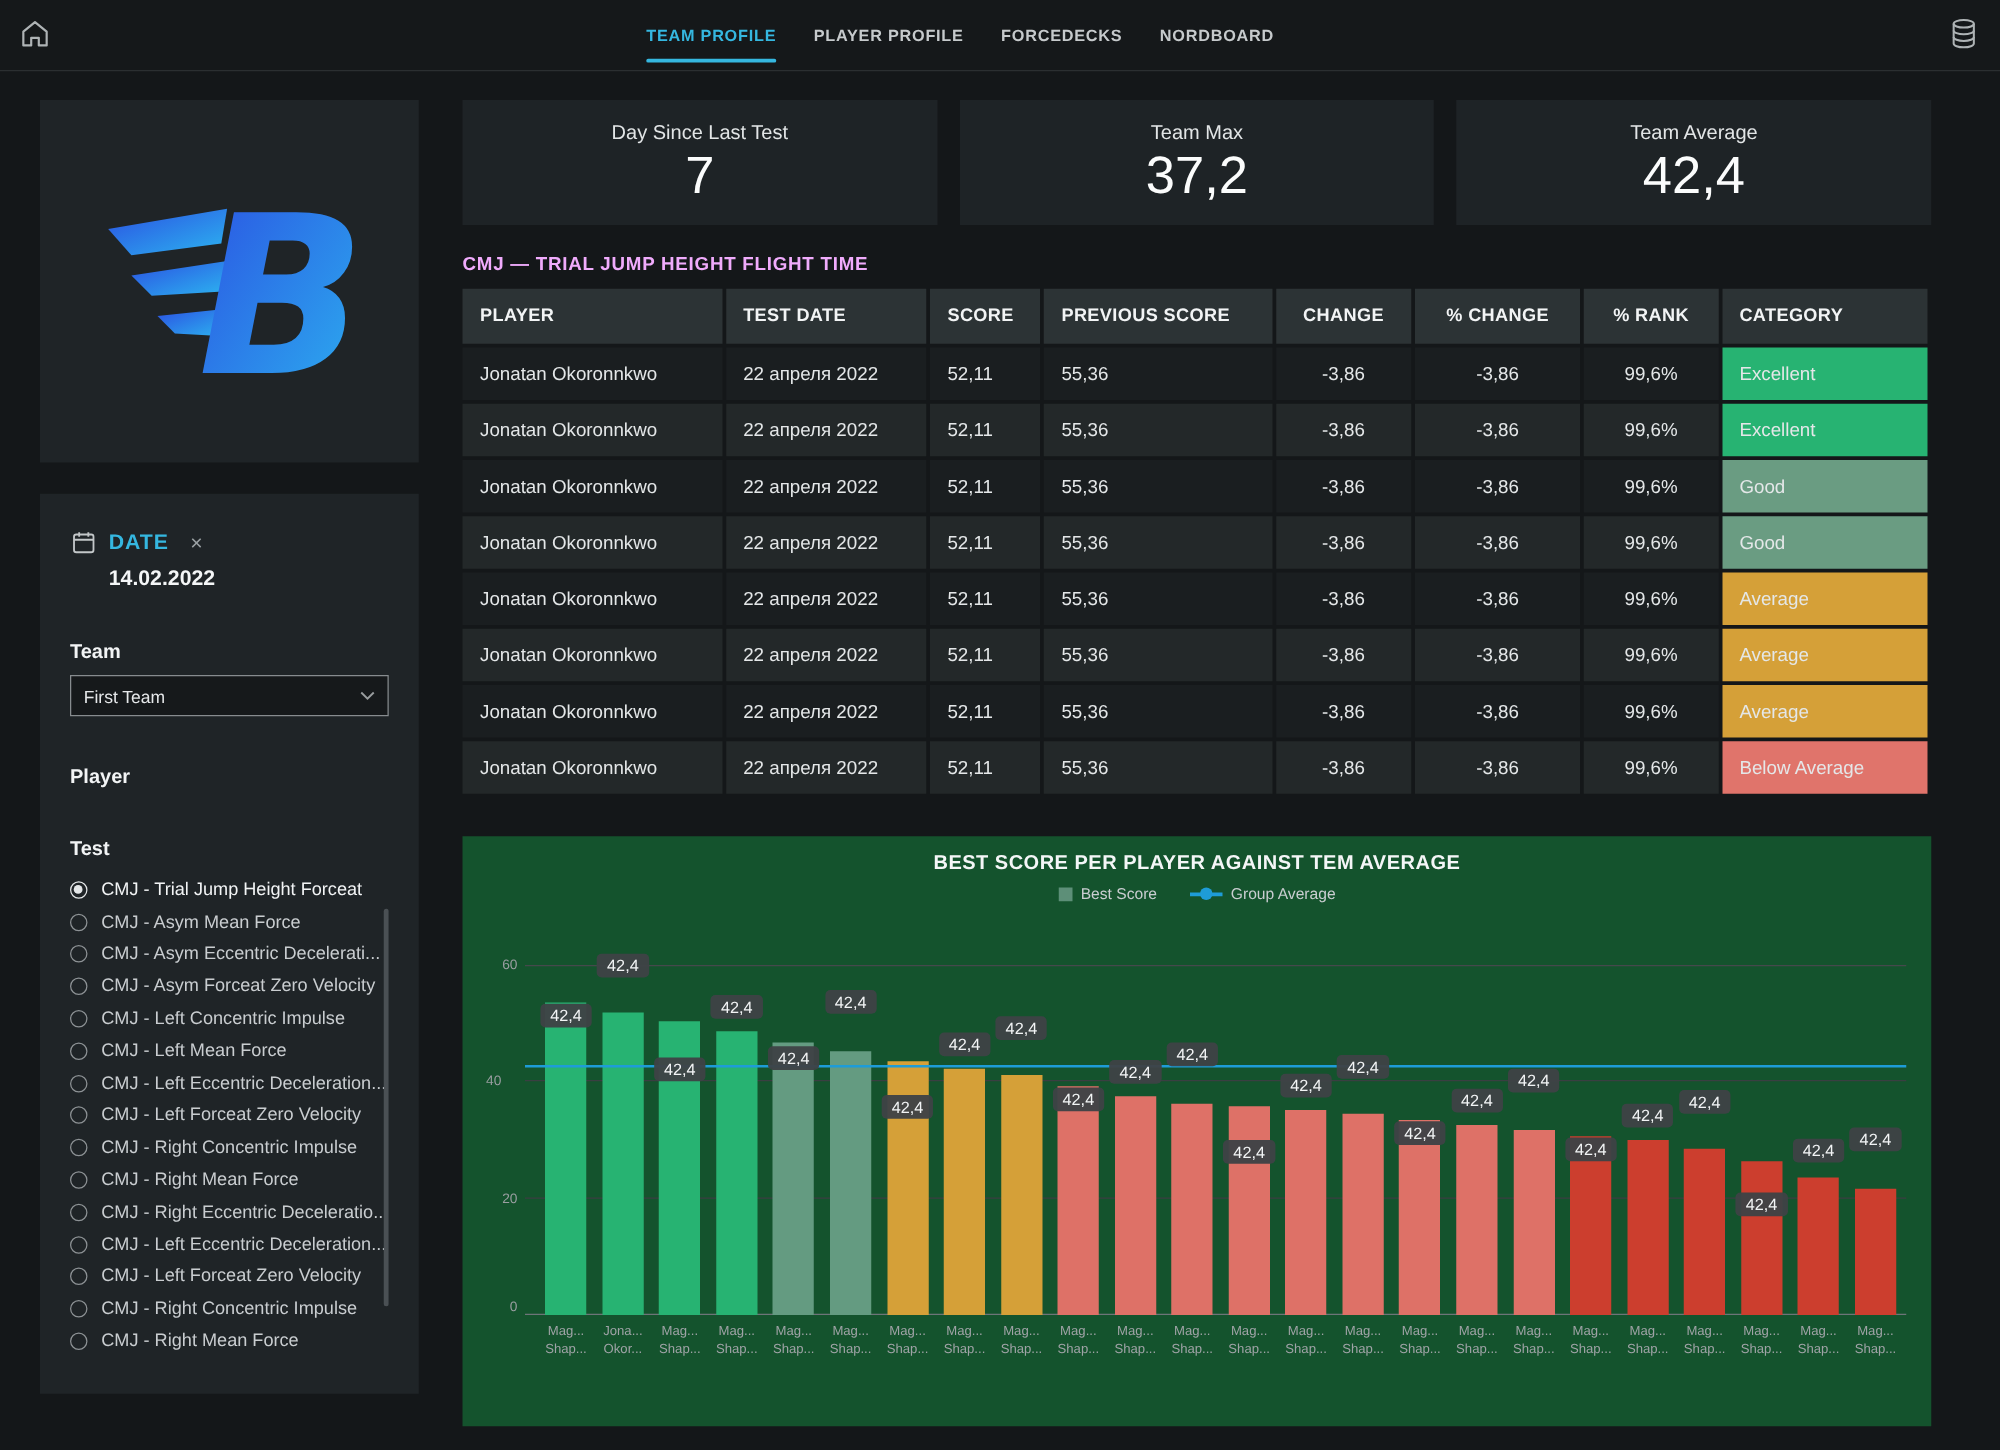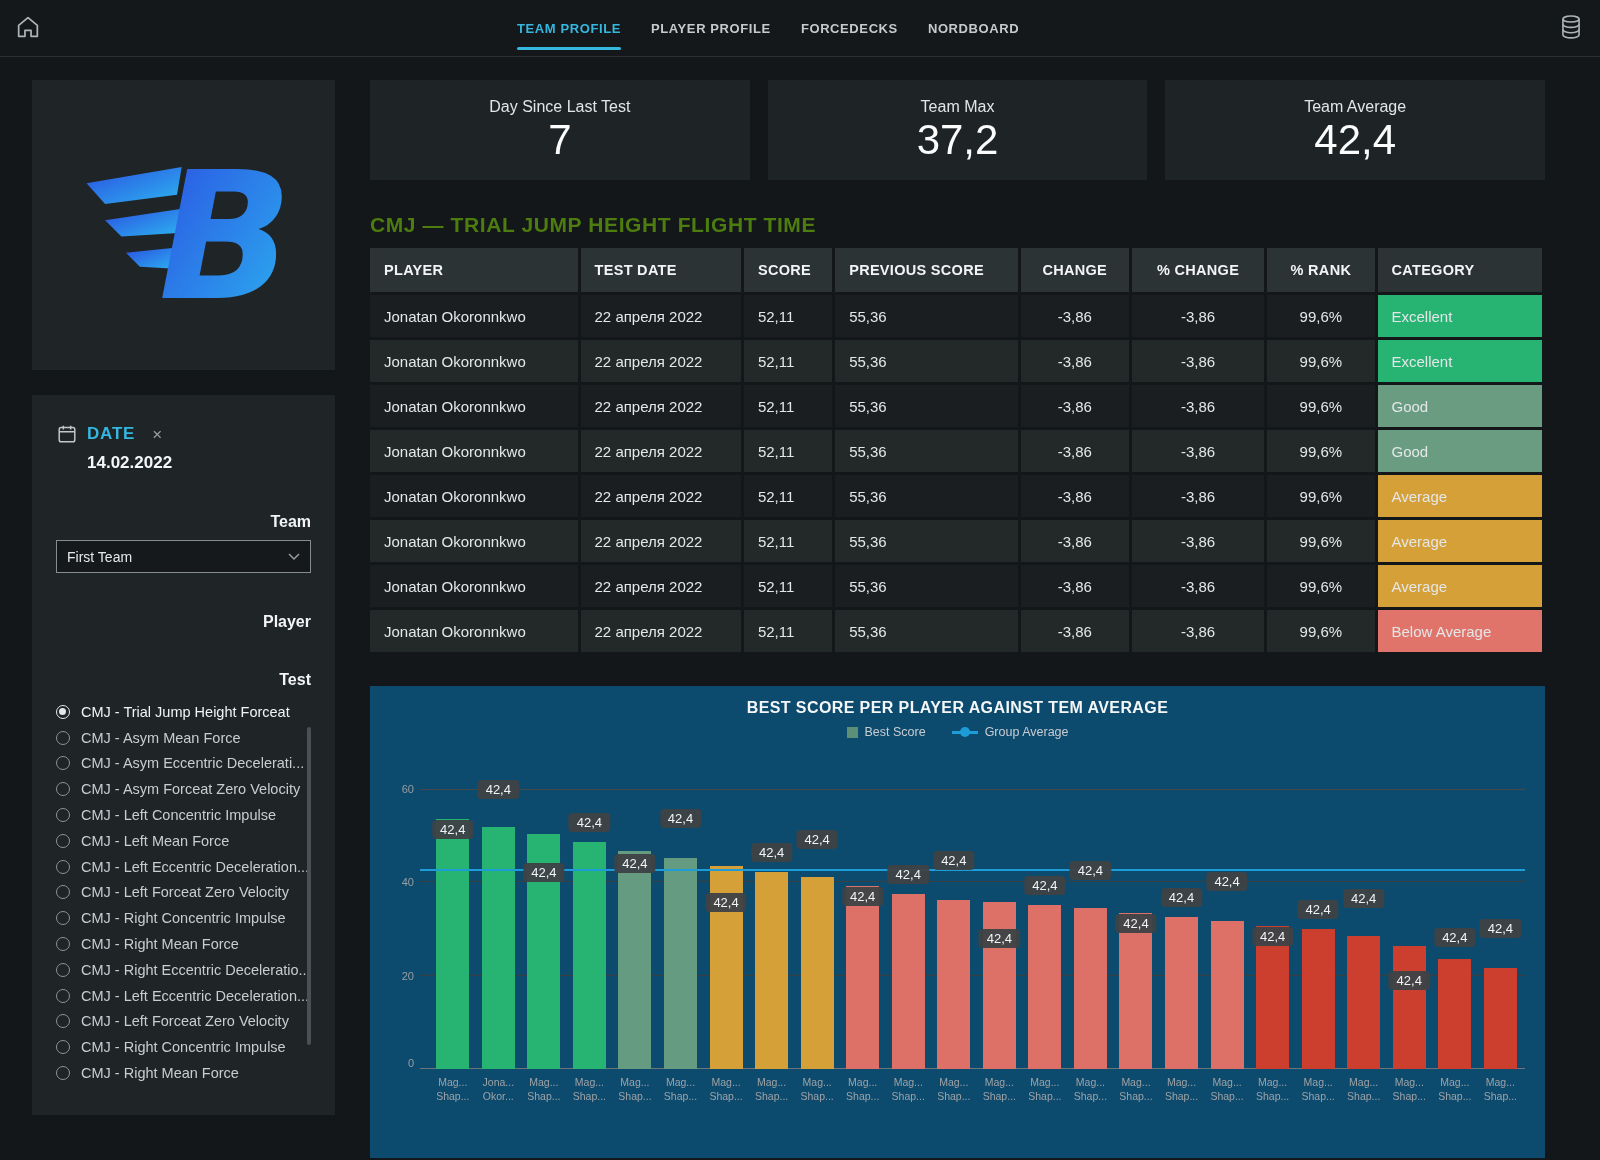--- a/index.html
+++ b/index.html
@@ -20,48 +20,48 @@
   .tab.active::after{content:"";position:absolute;left:0;right:0;bottom:6px;height:3px;background:var(--accent,#35b7e0);border-radius:2px;}
   
   .sidebar{position:absolute;left:32px;top:80px;width:303px;}
   .logo-panel{width:303px;height:290px;background:#1f2427;display:flex;align-items:center;justify-content:center;}
   .filter-panel{margin-top:25px;width:303px;height:720px;background:#1f2427;box-sizing:border-box;padding:26px 24px;}
   .date-row{display:flex;align-items:center;gap:9px;margin-top:2px;}
   .cal-ic{width:22px;height:22px;flex:0 0 auto;}
   .date-label{color:var(--accent,#35b7e0);font-weight:bold;font-size:17px;letter-spacing:.8px;}
   .date-close{color:#9aa0a3;font-size:17px;margin-left:8px;cursor:pointer;line-height:1;}
   .date-value{margin:8px 0 0 31px;font-weight:bold;font-size:17px;color:#f4f6f7;}
-  .fld-label{font-weight:bold;font-size:16px;color:#f2f4f5;margin-top:40px;text-align:right;}
+  .fld-label{font-weight:bold;font-size:16px;color:#f2f4f5;margin-top:40px;}
   .dropdown{margin-top:9px;height:31px;border:1px solid #878c8f;background:#16191b;display:flex;align-items:center;
             padding:0 10px;font-size:14px;color:#e6e8ea;cursor:pointer;justify-content:space-between;}
   .dd-chev{width:12px;height:8px;opacity:.8;}
   .test-list{margin-top:10px;position:relative;height:392px;overflow:hidden;}
   .test-item{display:flex;align-items:center;gap:11px;height:25.8px;font-size:14.5px;color:#c9cdd0;cursor:pointer;white-space:nowrap;}
   .test-item .radio{width:14px;height:14px;border:1.5px solid #8d9295;border-radius:50%;flex:0 0 auto;box-sizing:border-box;}
   .test-item.selected{color:#f2f4f5;}
   .test-item.selected .radio{border-color:#e4e7e8;position:relative;}
   .test-item.selected .radio::after{content:"";position:absolute;left:2px;top:2px;width:7px;height:7px;border-radius:50%;background:#e4e7e8;}
   .list-scrollbar{position:absolute;right:0px;top:28px;width:4px;height:318px;background:#4a5054;border-radius:2px;}
   
   .main{position:absolute;left:370px;top:80px;width:1175px;}
   .kpis{display:flex;gap:18px;}
   .kpi{flex:1;height:100px;background:#1e2326;display:flex;flex-direction:column;align-items:center;justify-content:center;gap:2px;}
   .kpi-label{font-size:16px;color:#e2e5e6;}
   .kpi-value{font-size:42px;color:#fbfcfc;line-height:1.05;}
-  .table-title{margin-top:33px;font-size:21px;font-weight:bold;letter-spacing:.6px;color:#4d7c0f;}
+  .table-title{margin-top:23px;font-size:15px;font-weight:bold;letter-spacing:.6px;color:#f0abfc;}
   table.scores{margin-top:8px;border-collapse:separate;border-spacing:3px;width:1178px;margin-left:-3px;table-layout:fixed;font-size:15px;}
   table.scores th{background:#2c3335;color:#f2f4f5;font-weight:bold;height:42px;font-size:14.5px;letter-spacing:.3px;}
   table.scores td{height:40px;color:#e4e7e8;}
   table.scores tr.odd td{background:#1a1e20;}
   table.scores tr.even td{background:#232829;}
   .al{text-align:left;padding-left:14px;}
   .ac{text-align:center;}
   td.cat{font-size:15px;color:#fff;}
   
-  .chart-panel{position:relative;margin-top:31px;width:1175px;height:472px;background:#0c4a6e;}
+  .chart-panel{position:relative;margin-top:31px;width:1175px;height:472px;background:#14532d;}
   .chart-title{text-align:center;padding-top:13px;font-size:16px;font-weight:bold;letter-spacing:.4px;color:#f4f6f7;}
   .legend{display:flex;justify-content:center;gap:26px;margin-top:8px;align-items:center;}
   .legend-item{display:flex;align-items:center;gap:7px;font-size:12.5px;color:#c9cdd0;cursor:pointer;}
   .lg-sq{width:11px;height:11px;display:inline-block;}
   .lg-line{position:relative;width:26px;height:3px;display:inline-block;}
   .lg-line::after{content:"";position:absolute;left:8px;top:-3.5px;width:10px;height:10px;border-radius:50%;background:inherit;}
   .gridzone{position:absolute;left:50px;right:20px;bottom:89px;height:280px;}
   .gridline{position:absolute;left:0;right:0;height:1px;background:#3a3f42;}
   .gridline.top{background:#45494c;}
   .baseline{position:absolute;left:0;right:0;bottom:0;height:1px;background:#6e7478;}
@@ -339,21 +339,21 @@
         <div class="legend-item">
           <span class="lg-line" style="background: rgb(30, 156, 215);"></span>
           <span>Group Average</span>
         </div>
       </div>
     <div class="gridzone">
         <div class="ytick" style="bottom: 0px;">0</div>
         <div class="gridline" style="bottom: 93.3333px;"></div>
         <div class="ytick" style="bottom: 87.3333px;">20</div>
         <div class="gridline" style="bottom: 186.667px;"></div>
-        <div class="ytick" style="bottom: 180.667px;">40</div>
+        <div class="ytick" style="bottom: 180.667px; text-align: center;">40</div>
         <div class="gridline top" style="bottom: 279px;"></div>
         <div class="ytick" style="bottom: 274px;">60</div>
         <div class="baseline"></div>
         <div class="avgline" style="bottom: 197.867px;"></div>
         <div class="bars">
           <div class="slot">
             <div class="bar" style="height: 249.667px; background: rgb(39, 179, 114);"></div>
             <div class="chip" style="bottom: 229.667px;">42,4</div>
             <div class="xlab">
               <div>Mag...</div>

